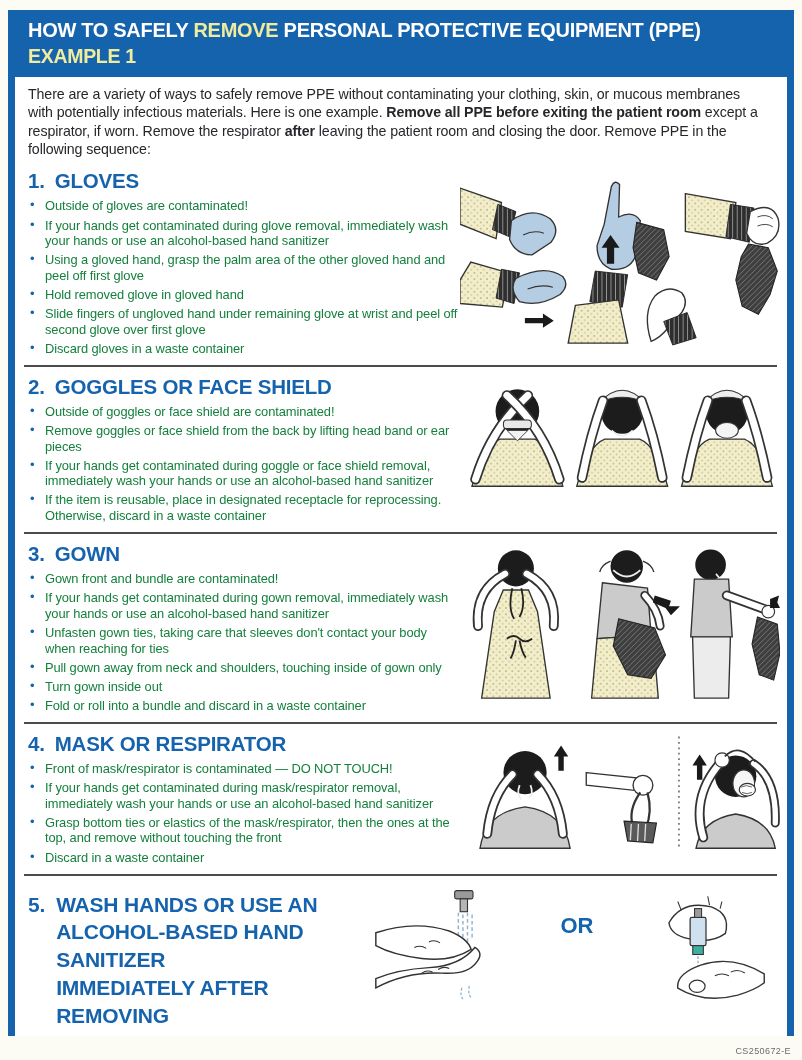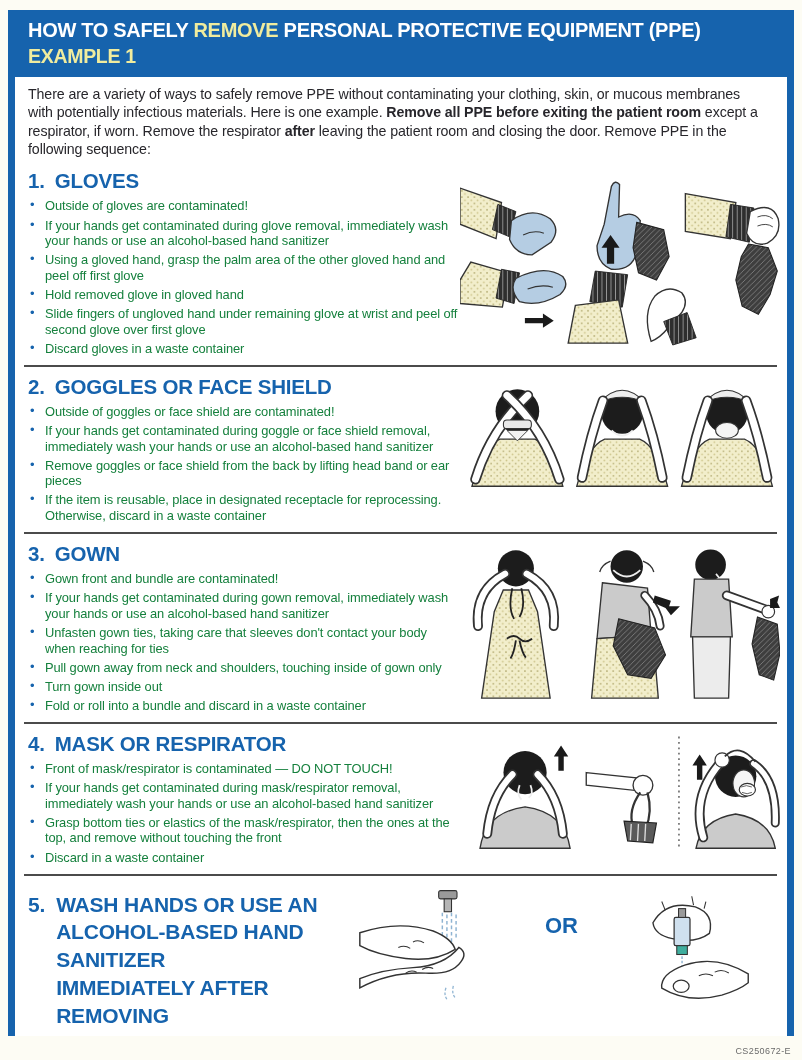--- a/index.html
+++ b/index.html
@@ -29,21 +29,21 @@
   .sec-illus { flex:1 1 auto; display:flex; justify-content:center; align-items:flex-start; padding-top:4px; }
   .sec-title { color:#1663ad; font-size:20.5px; font-weight:bold; letter-spacing:-0.2px; margin:3px 0 5px 0; display:flex; gap:10px; }
   .bullets { list-style:none; margin:0; padding:0; }
   .bullets li { position:relative; padding-left:17px; color:#15803d; font-size:12.9px; line-height:1.21; letter-spacing:-0.1px; margin-bottom:3.5px; }
   .bullets li::before { content:"•"; position:absolute; left:2px; top:-1px; color:#1663ad; font-size:13px; }
   hr.divider { border:none; border-top:2.5px solid #4b4b4b; margin:3px 10px 3px 9px; }
   
   .sec5 { display:flex; padding:6px 6px 2px 13px; }
   .sec5-head { flex:0 0 330px; display:flex; gap:11px; color:#1663ad; font-size:21px; font-weight:bold; letter-spacing:-0.2px; line-height:1.32; padding-top:6px; }
   .sec5-lines span { display:block; }
-  .sec5-illus { flex:1 1 auto; display:flex; align-items:flex-start; gap:22px; }
+  .sec5-illus { flex:1 1 auto; display:flex; justify-content:center; align-items:flex-start; gap:22px; }
   .or-label { color:#1663ad; font-size:22px; font-weight:bold; margin-top:28px; }
   .doc-code { position:absolute; right:11px; bottom:4px; font-size:9px; color:#6b6b6b; letter-spacing:0.4px;text-align:right; }
 </style>
 </head>
 <body>
 
 <svg width="0" height="0" style="position:absolute" aria-hidden="true">
   <defs>
     <pattern id="pgown" width="7" height="7" patternUnits="userSpaceOnUse">
       <rect width="7" height="7" fill="#f2eecb"></rect>
@@ -121,22 +121,22 @@
   <hr class="divider">
 
   <div class="sec-row">
     <div class="sec-text">
       <div class="sec-title">
         <span>2.</span>
         <span>GOGGLES OR FACE SHIELD</span>
       </div>
       <ul class="bullets">
         <li>Outside of goggles or face shield are contaminated!</li>
+        <li>Remove goggles or face shield from the back by lifting head band or ear pieces</li>
         <li>If your hands get contaminated during goggle or face shield removal, immediately wash your hands or use an alcohol-based hand sanitizer</li>
-        <li>Remove goggles or face shield from the back by lifting head band or ear pieces</li>
         <li>If the item is reusable, place in designated receptacle for reprocessing. Otherwise, discard in a waste container</li>
       </ul>
     </div>
     <div class="sec-illus">
       <svg width="310" height="114" viewBox="0 0 355 130">
 
         <path d="M8 126 Q20 80 40 72 L80 72 Q100 80 112 126 Z" fill="url(#pgown)" stroke="#333" stroke-width="1.5"></path>
         <circle cx="60" cy="40" r="25" fill="#1c1c1c"></circle>
         <path d="M12 118 Q30 60 72 22" stroke="#333" stroke-width="12" fill="none" stroke-linecap="round"></path>
         <path d="M12 118 Q30 60 72 22" stroke="#fff" stroke-width="8" fill="none" stroke-linecap="round"></path>

